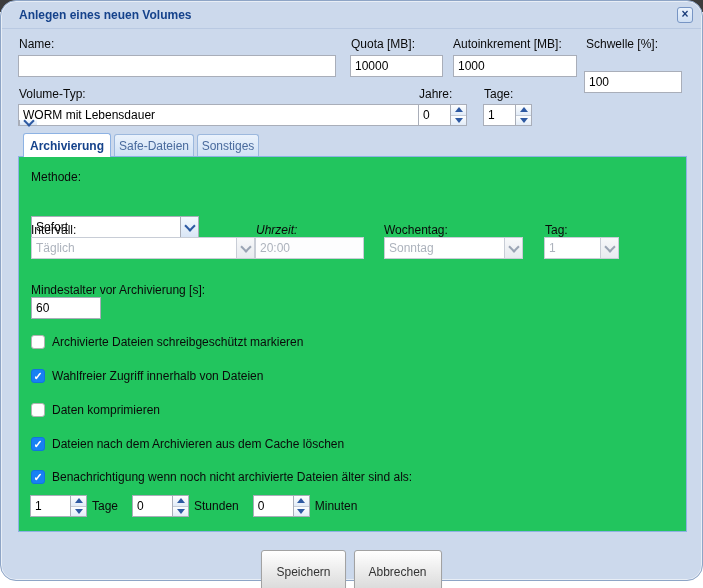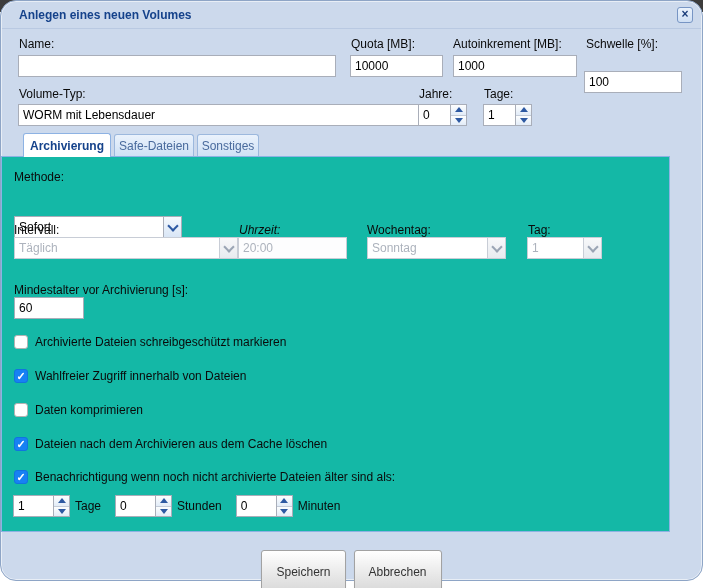--- a/index.html
+++ b/index.html
@@ -53,22 +53,22 @@
   .tri-down { width:0; height:0; border-left:4px solid transparent; border-right:4px solid transparent;
     border-top:5px solid #2d59a2; }
 
   .tabstrip { position:absolute; left:22px; top:132px; display:flex; gap:3px; align-items:flex-end; z-index:5; }
   .tab { height:22px; margin-bottom:1px; box-sizing:border-box; border:1px solid #9cb8dd; border-bottom:none;
     border-radius:3px 3px 0 0; background:linear-gradient(#eaf2fc,#cfe1f5); color:#4a6b9d; font-size:12px;
     display:flex; align-items:center; justify-content:center; cursor:pointer; }
   .tab.active { height:24px; margin-bottom:0; background:#fff; border-color:#8db2e3;
     font-weight:bold; color:#15428b; }
 
-  .panel { position:absolute; left:0; top:155px; width:669px; height:376px; box-sizing:border-box;
-    background:#14b8a6; border:1px solid #8db2e3; z-index:2; }
+  .panel { position:absolute; left:17px; top:155px; width:669px; height:376px; box-sizing:border-box;
+    background:#22c55e; border:1px solid #8db2e3; z-index:2; }
 
   .cb-row { position:absolute; left:12px; display:flex; align-items:center; gap:7px; height:16px; }
   .cb { width:14px; height:14px; box-sizing:border-box; border:1px solid #b3b3b3; border-radius:3px;
     background:#fff; display:flex; align-items:center; justify-content:center; cursor:pointer; flex:0 0 auto; }
   .cb .check { display:none; }
   .cb.checked { background:#1781f3; border-color:#1173e0; }
   .cb.checked .check { display:block; color:#fff; font-size:11px; font-weight:bold; line-height:12px; }
   .cb-label { font-size:12px; color:#0a0a0a; white-space:nowrap; }
 
   .notify-row { position:absolute; left:11px; top:338px; display:flex; align-items:center; }
@@ -101,21 +101,21 @@
 
   <input class="input" style="left: 17px; top: 54px; width: 318px;" value="">
   <input class="input" style="left: 349px; top: 54px; width: 93px;" value="10000">
   <input class="input" style="left: 452px; top: 54px; width: 124px;" value="1000">
   <input class="input" style="left: 583px; top: 54px; width: 98px; margin-top: 16px;" value="100">
 
   <span class="label" style="left:18px;top:86px;">Volume-Typ:</span>
   <span class="label" style="left:418px;top:86px;">Jahre:</span>
   <span class="label" style="left:483px;top:86px;">Tage:</span>
 
-  <div class="combo" style="left:17px;top:103px;width:438px;">
+  <div class="combo" style="left:17px;top:103px;width:438px;flex-direction:column;">
     <span class="combo-text">WORM mit Lebensdauer</span>
     <span class="combo-trigger">
         <i class="chev"></i>
       </span>
   </div>
 
   <div class="spinner" style="left:417px;top:103px;">
     <input class="spin-input" value="0" style="">
     <div class="spin-btns">
       <div class="spin-up">

